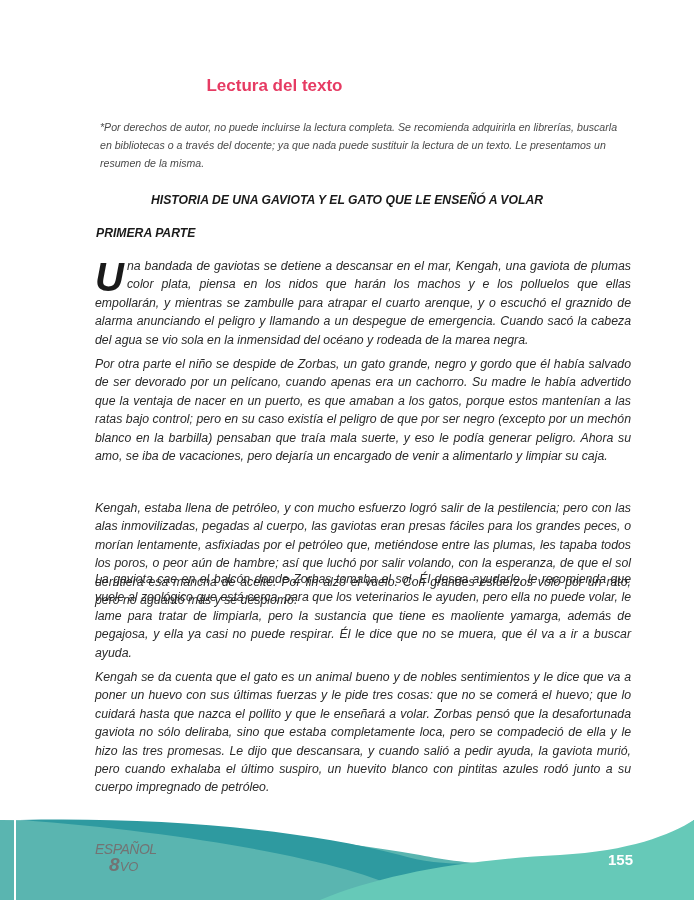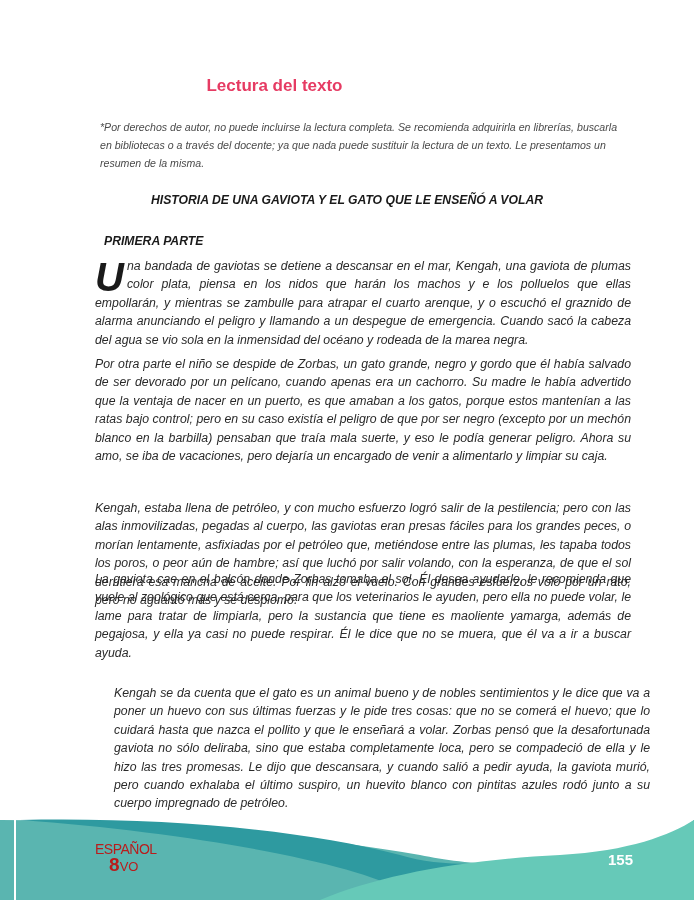--- a/index.html
+++ b/index.html
@@ -18,38 +18,38 @@
     position: absolute; top: 114px; left: 96px; width: 520px;
     font-style: italic; font-size: 10.6px; line-height: 18px; color: #4a4a4a;
     margin: 4px;
   }
   .story-title {
     position: absolute; top: 193px; left: 0; width: 694px; text-align: center;
     font-weight: bold; font-style: italic; font-size: 12.2px; color: #1a1a1a; margin: 0;
   }
   .part-title {
     position: absolute; top: 226px; left: 96px;
-    font-weight: bold; font-style: italic; font-size: 12.2px; color: #1a1a1a; margin: 8px;
+    font-weight: bold; font-style: italic; font-size: 12.2px; color: #1a1a1a; margin: 0;
   }
   .body-text {
     position: absolute; left: 95px; width: 536px;
   }
   .para {
     font-style: italic; font-size: 12.3px; line-height: 18.4px;
     text-align: justify; margin: 0; color: #2a2a2a;
   }
   .dropcap {
     float: left; font-weight: bold; font-style: italic; font-size: 40px;
     line-height: 32px; margin: 4px 3px 0 0; color: #1a1a1a;
   }
   .footer { position: absolute; left: 0; top: 815px; width: 694px; height: 85px; }
   .footer svg { position: absolute; left: 0; top: 0; }
   .logo {
-    position: absolute; left: 95px; top: 842px; color: #b91c1c;
-    text-align: center; line-height: 15px;
+    position: absolute; left: 95px; top: 842px; color: #737373;
+    font-style: italic; text-align: center; line-height: 15px;
   }
   .logo .subject { font-size: 14px; letter-spacing: -0.5px; display: block; }
   .logo .grade { font-size: 13px; display: block; margin-left: -4px; }
   .logo .grade b { font-size: 19px; font-weight: bold; }
   .page-number {
     position: absolute; left: 608px; top: 851px; color: #ffffff;
     font-weight: bold; font-size: 15px;
   }
 </style>
 </head>
@@ -74,21 +74,21 @@
 </div>
 
 <div class="body-text" style="top:499px;">
   <p class="para">Kengah, estaba llena de petróleo, y con mucho esfuerzo logró salir de la pestilencia; pero con las alas inmovilizadas, pegadas al cuerpo, las gaviotas eran presas fáciles para los grandes peces, o morían lentamente, asfixiadas por el petróleo que, metiéndose entre las plumas, les tapaba todos los poros, o peor aún de hambre; así que luchó por salir volando, con la esperanza, de que el sol derritiera esa mancha de aceite.  Por fin alzó el vuelo. Con grandes esfuerzos voló por un rato, pero no aguantó más y se desplomó.</p>
 </div>
 
 <div class="body-text" style="top:570px;">
   <p class="para">La gaviota cae en el balcón donde Zorbas tomaba el sol.  Él desea ayudarle, le recomienda que vuele al zoológico que está cerca, para que los veterinarios le ayuden, pero ella no puede volar, le lame para tratar de limpiarla, pero la sustancia que tiene es maoliente yamarga, además de pegajosa, y ella ya casi no puede respirar.  Él le dice que no se muera, que él va a ir a buscar ayuda.</p>
 </div>
 
-<div class="body-text" style="top:684px;margin-left:19px;">
+<div class="body-text" style="top:668px;">
   <p class="para">Kengah se da cuenta que el gato es un animal bueno y de nobles sentimientos y le dice que va a poner un huevo con sus últimas fuerzas y le pide tres cosas: que no se comerá el huevo; que lo cuidará hasta que nazca el pollito y que le enseñará a volar.  Zorbas pensó que la desafortunada gaviota no sólo deliraba, sino que estaba completamente loca, pero se compadeció de ella y le hizo las tres promesas.  Le dijo que descansara, y cuando salió a pedir ayuda, la gaviota murió, pero cuando exhalaba el último suspiro, un huevito blanco con pintitas azules rodó junto a su cuerpo impregnado de petróleo.</p>
 </div>
 
 <div class="footer">
   <svg width="694" height="85" viewBox="0 0 694 85">
 
     <path d="M0 5 C 150 5, 300 20, 420 40 C 470 50, 520 55, 694 40 L 694 85 L 0 85 Z" fill="#5ab5b0"></path>
 
     <path d="M20 5 C 160 2, 300 14, 400 40 C 440 52, 480 50, 560 45 C 620 42, 670 25, 694 5 L 694 40 C 620 52, 520 62, 400 75 C 360 50, 200 18, 20 5 Z" fill="#2e9aa0"></path>
 

